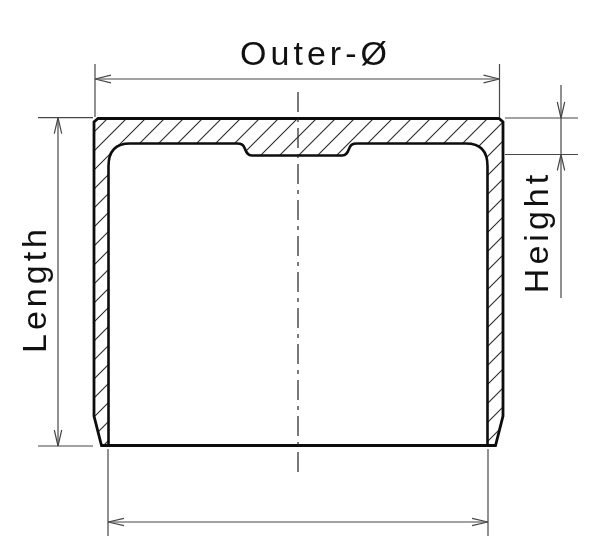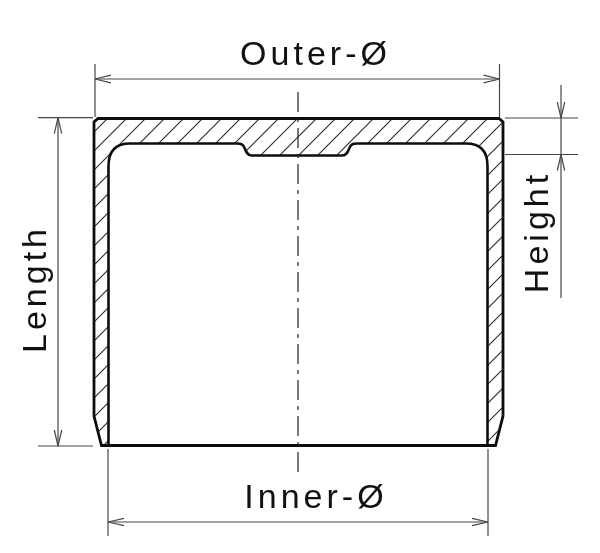--- a/index.html
+++ b/index.html
@@ -99,19 +99,18 @@
       <line x1="108" y1="432" x2="108" y2="519"></line>
       <line x1="488" y1="432" x2="488" y2="519"></line>
       <line x1="108" y1="505" x2="488" y2="505"></line>
       <path d="M124,501.3 L108,505 L124,508.7"></path>
       <path d="M472,501.3 L488,505 L472,508.7"></path>
     </g>
   </svg>
 
   <div class="dim-label horizontal" style="left:95px; top:18px; width:405px;">Outer-Ø</div>
 
-  <div class="dim-label horizontal" style="left:108px; top:461px; width:380px;">Inner-Ø</div>
 
   <div class="dim-label vertical" style="left:-51px; top:254px;">Length</div>
 
   <div class="dim-label vertical" style="left:451px; top:197px;">Height</div>
 
 </div>
 
 </body></html>

